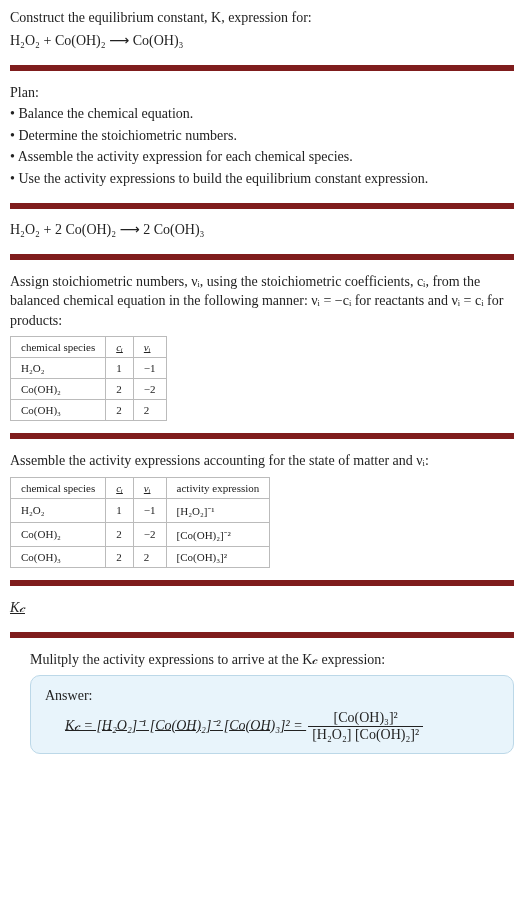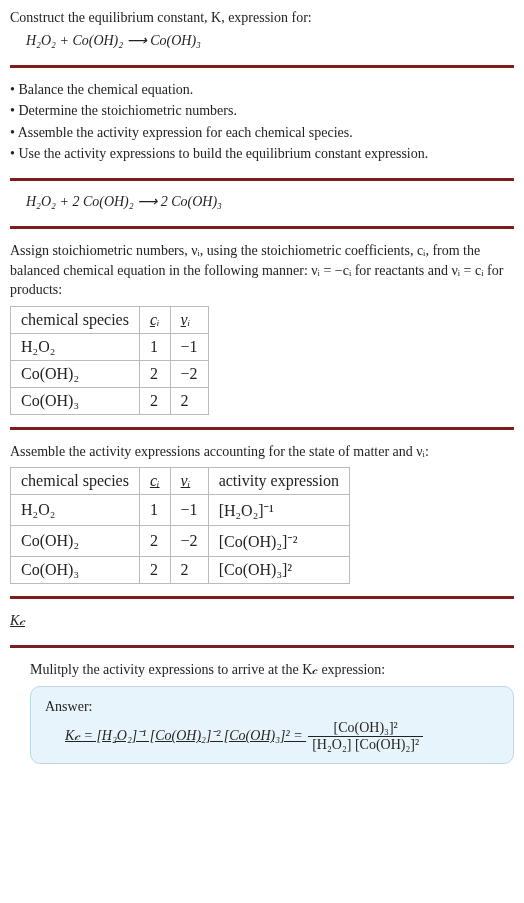--- a/index.html
+++ b/index.html
@@ -5,32 +5,32 @@
     * { box-sizing: border-box; margin: 0; padding: 0; }
     body {
       font-family: Georgia, 'Times New Roman', serif;
       font-size: 14px;
       color: #222;
       background: #fff;
       width: 524px;
       padding: 8px 10px;
     }
     .section {
-      border-bottom: 3px solid #7f1d1d;
+      border-bottom: 6px solid #7f1d1d;
       padding-bottom: 12px;
       margin-bottom: 12px;
     }
     .section:last-child { border-bottom: none; }
     .line { margin-bottom: 2px; line-height: 1.4; }
-    .eq-line { margin: 4px 16px; font-style: italic; }
+    .eq-line { margin: 4px 0; }
     .italic { font-style: italic; text-decoration: underline; }
     table.tbl {
       border-collapse: collapse;
       margin-top: 6px;
-      font-size: 16px;
+      font-size: 11px;
     }
     table.tbl th, table.tbl td {
       border: 1px solid #bbb;
       padding: 4px 10px;
       text-align: left;
       vertical-align: middle;
     }
     table.tbl th { font-weight: normal; }
     .center { text-align: center; }
     .right { text-align: right; }
@@ -54,20 +54,21 @@
   </style>
 </head>
 <body>
 
 <div class="section">
   <div class="line">Construct the equilibrium constant, K, expression for:</div>
   <div class="eq-line">H₂O₂ + Co(OH)₂  ⟶  Co(OH)₃</div>
 </div>
 
 <div class="section">
+  <div class="line">Plan:</div>
   <div class="line">• Balance the chemical equation.</div>
   <div class="line">• Determine the stoichiometric numbers.</div>
   <div class="line">• Assemble the activity expression for each chemical species.</div>
   <div class="line">• Use the activity expressions to build the equilibrium constant expression.</div>
 </div>
 
 <div class="section">
   <div class="eq-line">H₂O₂ + 2 Co(OH)₂  ⟶  2 Co(OH)₃</div>
 </div>
 

